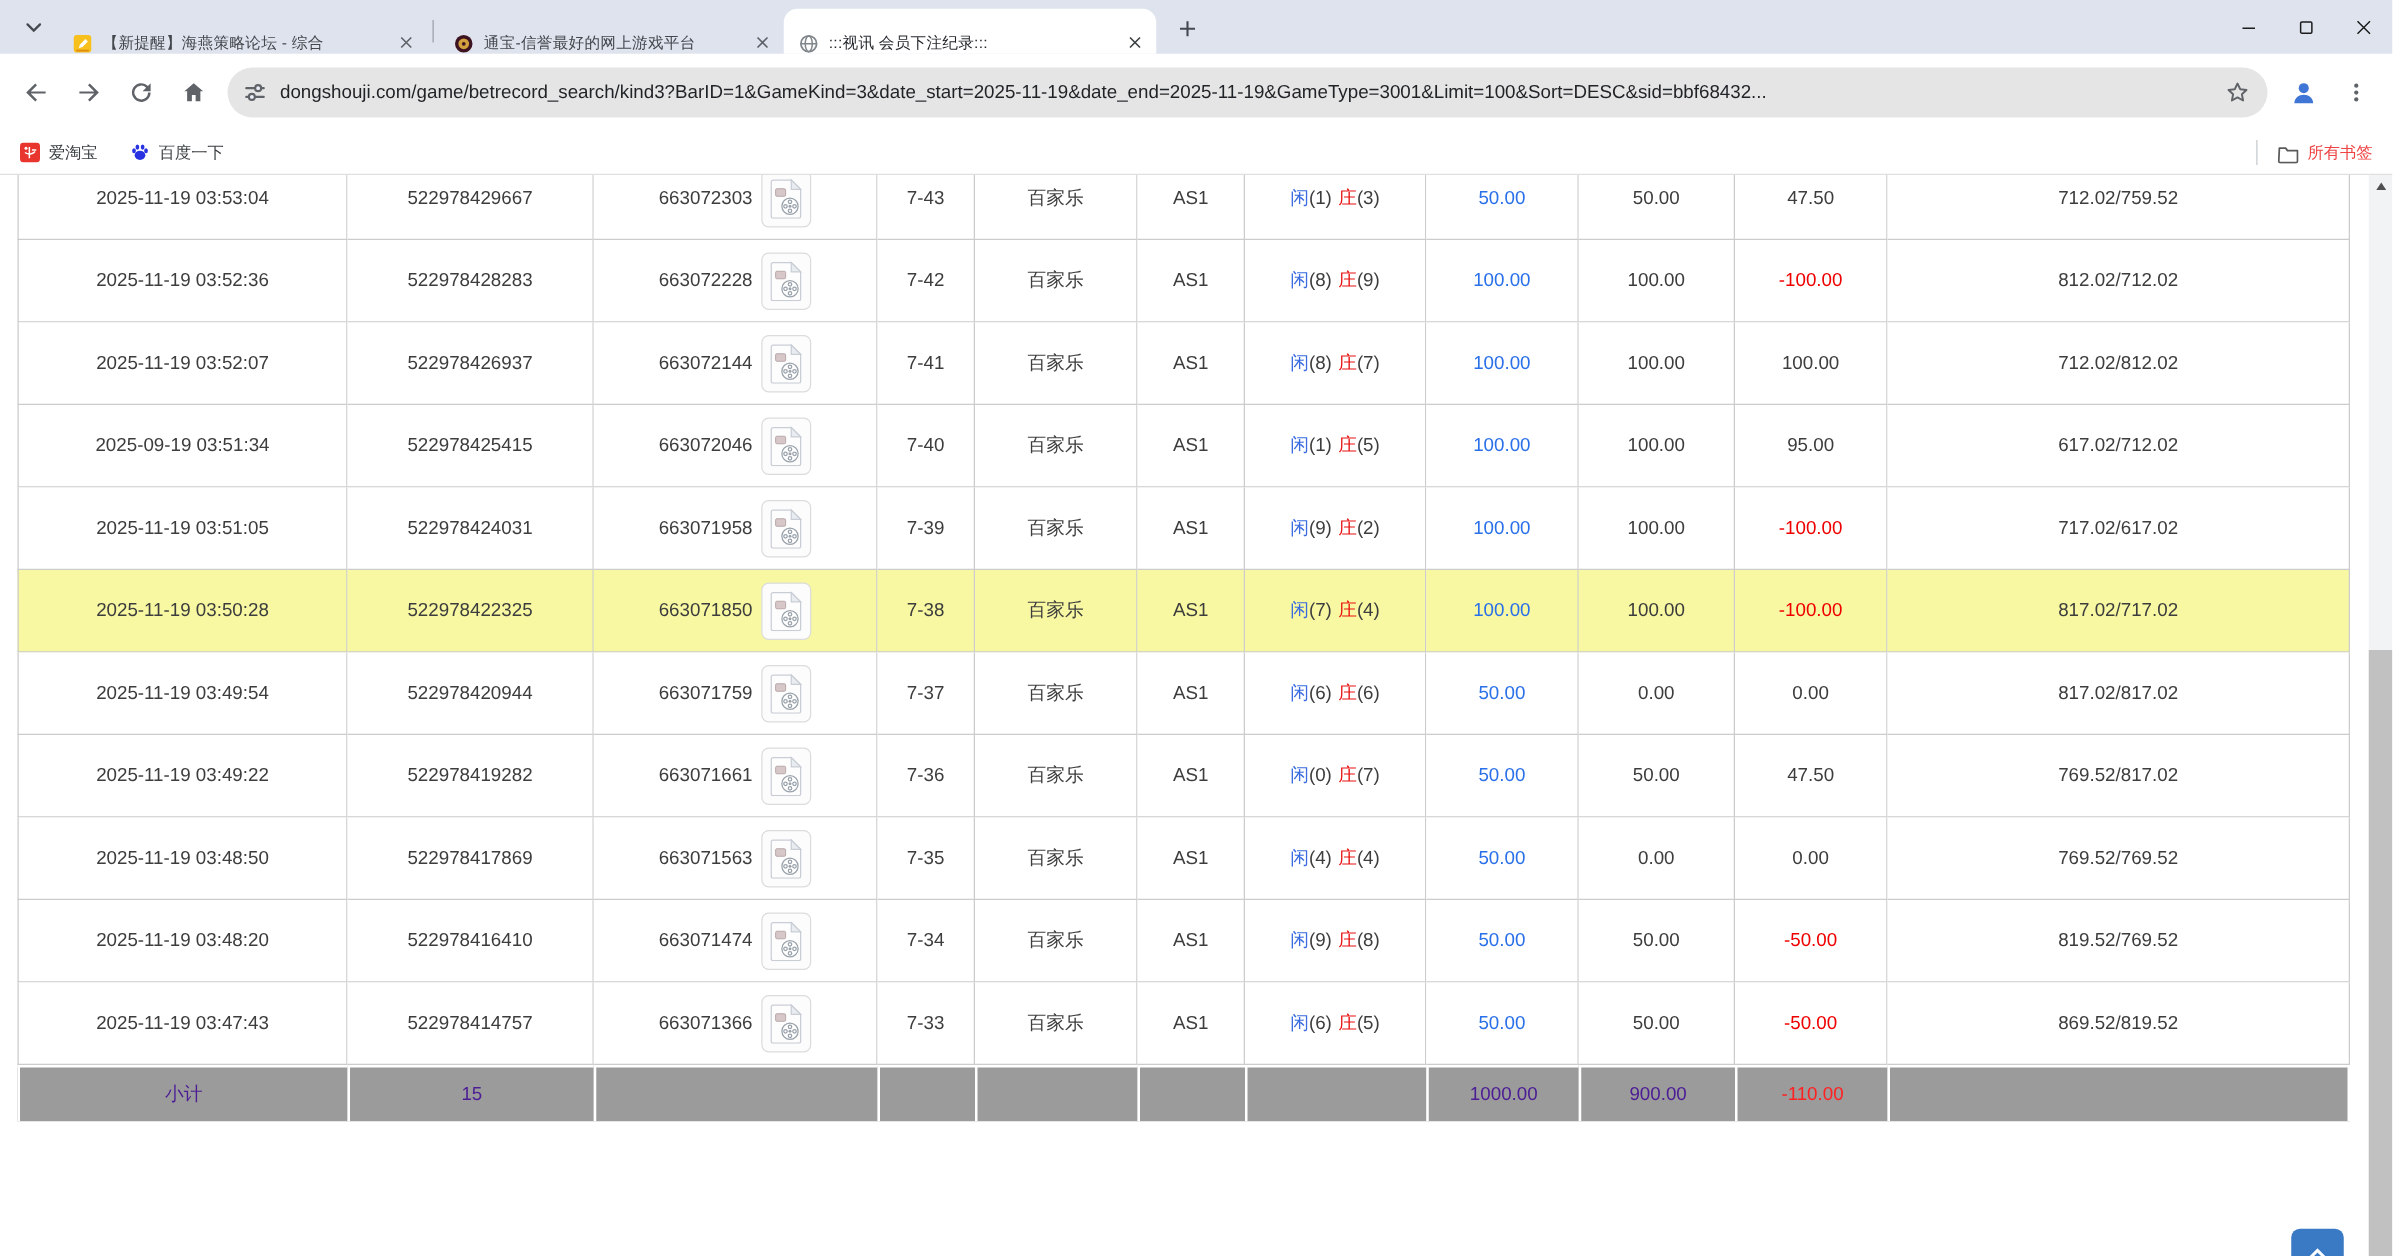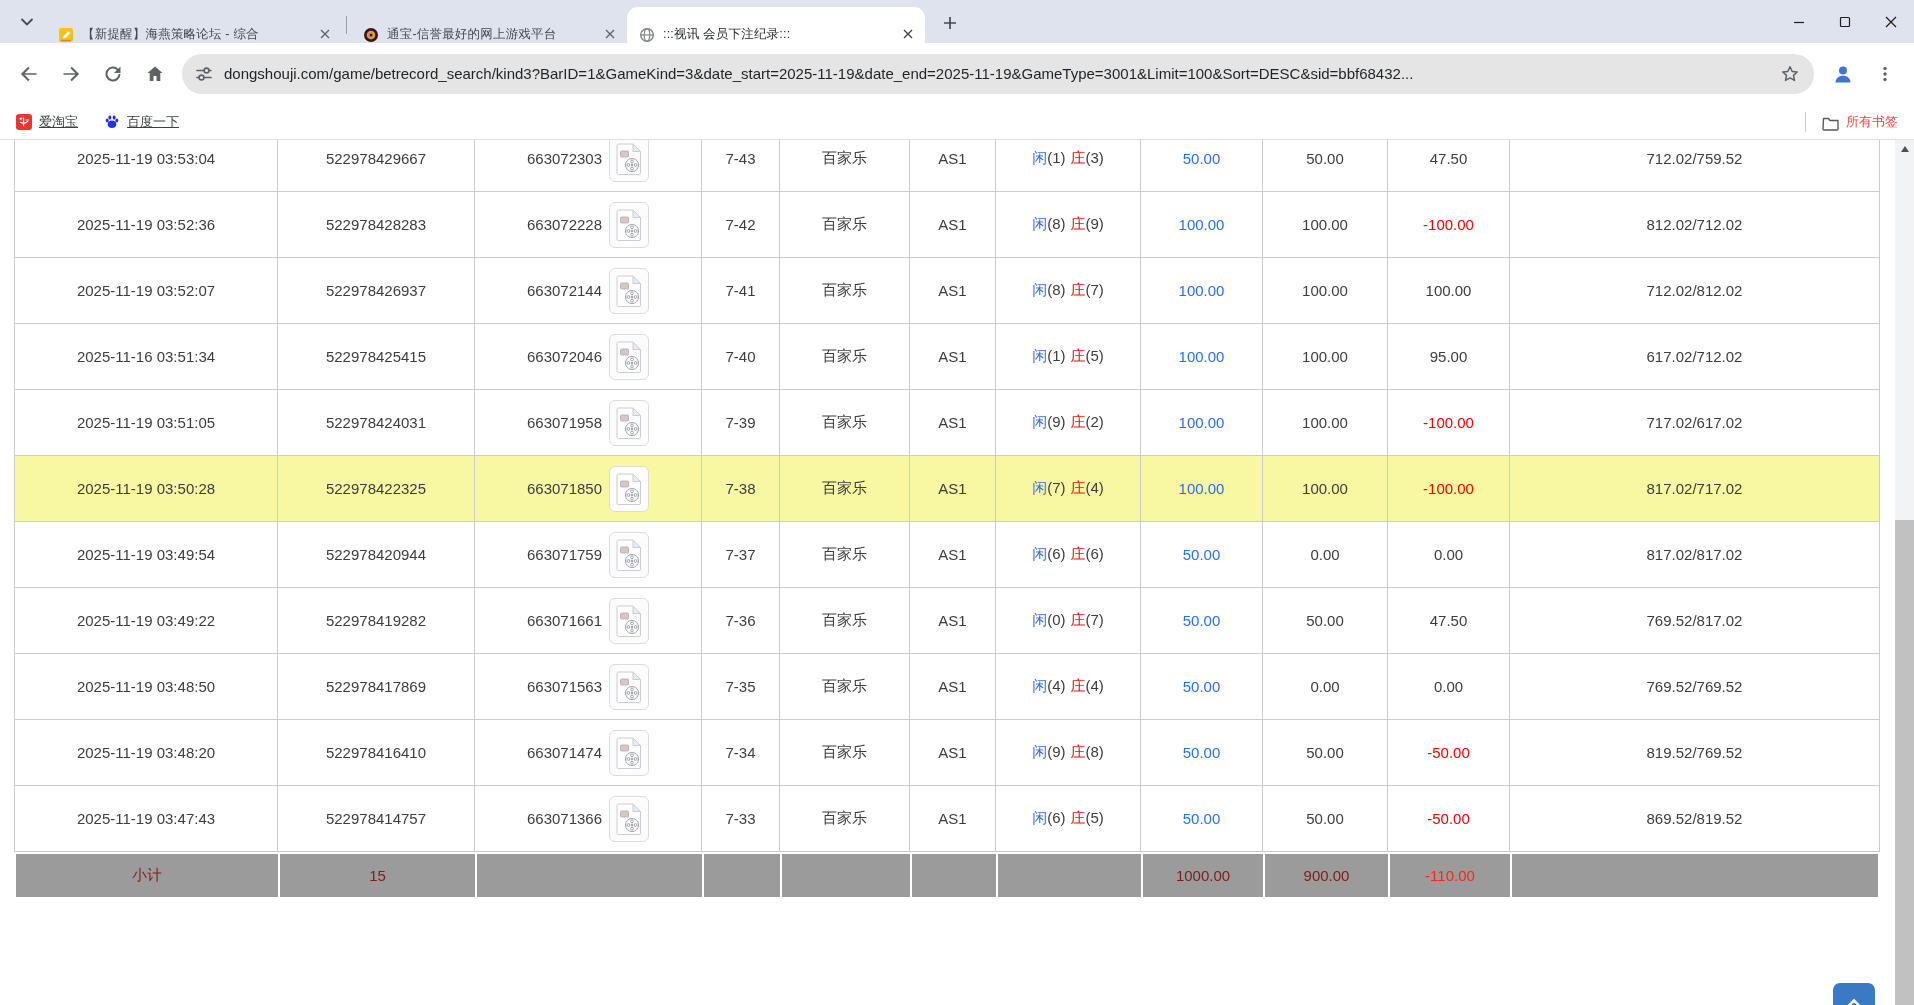--- a/index.html
+++ b/index.html
@@ -23,40 +23,40 @@
 
   
   .toolbar { height:61px; background:#fff; display:flex; align-items:center; padding:0 8px 0 8px; flex:none; }
   .nav-btn { width:42px; height:42px; border:none; background:transparent; border-radius:50%; display:flex; align-items:center; justify-content:center; flex:none; }
   .urlbar { flex:1; height:40px; background:#e5e5e5; border-radius:20px; display:flex; align-items:center; padding:0 14px 0 12px; margin:0 8px 0 6px; min-width:0; }
   .url-text { flex:1; font-size:15px; color:#1f2226; white-space:nowrap; overflow:hidden; margin:0 10px 0 10px; }
 
   
   .bookmarks { height:36px; background:#fff; border-bottom:1px solid #e0e0e0; display:flex; align-items:center; padding:0 16px; flex:none; }
   .bm { display:flex; align-items:center; margin-right:26px; font-size:13px; color:#3c4043; cursor:default; }
-  .bm .bm-label { margin-left:7px;text-decoration:underline; }
+  .bm .bm-label { margin-left:7px; }
   .bm-right { margin-left:auto; display:flex; align-items:center; }
   .bm-divider { width:1px; height:20px; background:#c6cace; margin-right:16px; }
   .bm-all { display:flex; align-items:flex-end; font-size:13px; color:#ef4444; }
   .bm-all .bm-label { margin-left:7px; }
 
   
   .content { position:relative; height:865px; background:#fff; overflow:hidden; flex:none; }
   table.bets { margin:-14px 0 0 14px; border-collapse:separate; border-spacing:0; table-layout:fixed; width:1866px; font-size:15px; color:#3d3d3d; }
   table.bets td { height:66px; text-align:center; vertical-align:middle; padding:0; overflow:hidden; }
   tr.data-row td { border-right:1px solid #ccc; border-bottom:1px solid #ccc; background:#fff; }
   tr.data-row td:first-child { border-left:1px solid #ccc; }
   tr.data-row.hl td { background:#f8f8a3; }
   .round-inner { display:flex; align-items:center; justify-content:center; gap:7px; }
   .vid-btn { width:40px; height:46px; background:#fcfcfc; border:1px solid #dcdcdc; border-radius:6px; display:flex; align-items:center; justify-content:center; flex:none; }
   .xian { color:#3a6ce0; }
   .zhuang { color:#e81010; margin-left:5px; }
   .c-bet span { color:#2a70e8; }
   .neg { color:#ef0000 !important; }
-  tr.sum-row td { height:45px; background:#9b9b9b; color:#7f1d1d; border-left:2px solid #fff; border-top:2px solid #fff; }
+  tr.sum-row td { height:45px; background:#9b9b9b; color:#4c1d95; border-left:2px solid #fff; border-top:2px solid #fff; }
   tr.sum-row td:last-child { border-right:2px solid #fff; }
   tr.sum-row.last td { border-bottom:2px solid #fff; }
   tr.sum-row .neg { color:#ff2222 !important; }
 
   
   .scrollbar { position:absolute; top:0; right:0; width:19px; height:100%; background:#f1f3f4; }
   .sb-up { height:17px; width:19px; display:flex; align-items:center; justify-content:center; }
   .sb-up-tri { width:0; height:0; border-left:4.5px solid transparent; border-right:4.5px solid transparent; border-bottom:6px solid #505050; }
   .sb-thumb { position:absolute; top:380px; bottom:0; left:0; width:19px; background:#c1c1c1; }
 
@@ -328,21 +328,21 @@
     <td><span>7-41</span></td>
     <td><span>百家乐</span></td>
     <td><span>AS1</span></td>
     <td><span class="xian">闲</span><span>(8)</span><span class="zhuang">庄</span><span>(7)</span></td>
     <td class="c-bet"><span>100.00</span></td>
     <td><span>100.00</span></td>
     <td><span>100.00</span></td>
     <td><span>712.02/812.02</span></td>
   </tr>
           <tr class="data-row">
-    <td><span>2025-11-16 03:51:34</span></td>
+    <td><span>2025-09-19 03:51:34</span></td>
     <td><span>522978425415</span></td>
     <td>
       <div class="round-inner">
         <span>663072046</span>
         <span class="vid-btn">
           <svg width="26" height="32" viewBox="0 0 26 32">
             <path d="M2.5 1H17l7.5 7.5V30a1.5 1.5 0 0 1-1.5 1.5H2.5A1.5 1.5 0 0 1 1 30V2.5A1.5 1.5 0 0 1 2.5 1z" fill="#fdfdfd" stroke="#c9ced6"></path>
             <path d="M17 1l7.5 7.5H17z" fill="#e9ecf0" stroke="#c9ced6"></path>
             <rect x="4.5" y="8" width="8" height="6" rx="1" fill="#d8c7c9" stroke="#b9a9ab" stroke-width="0.8"></rect>
             <circle cx="16" cy="22" r="6.5" fill="#fff" stroke="#9aa2ab"></circle>

